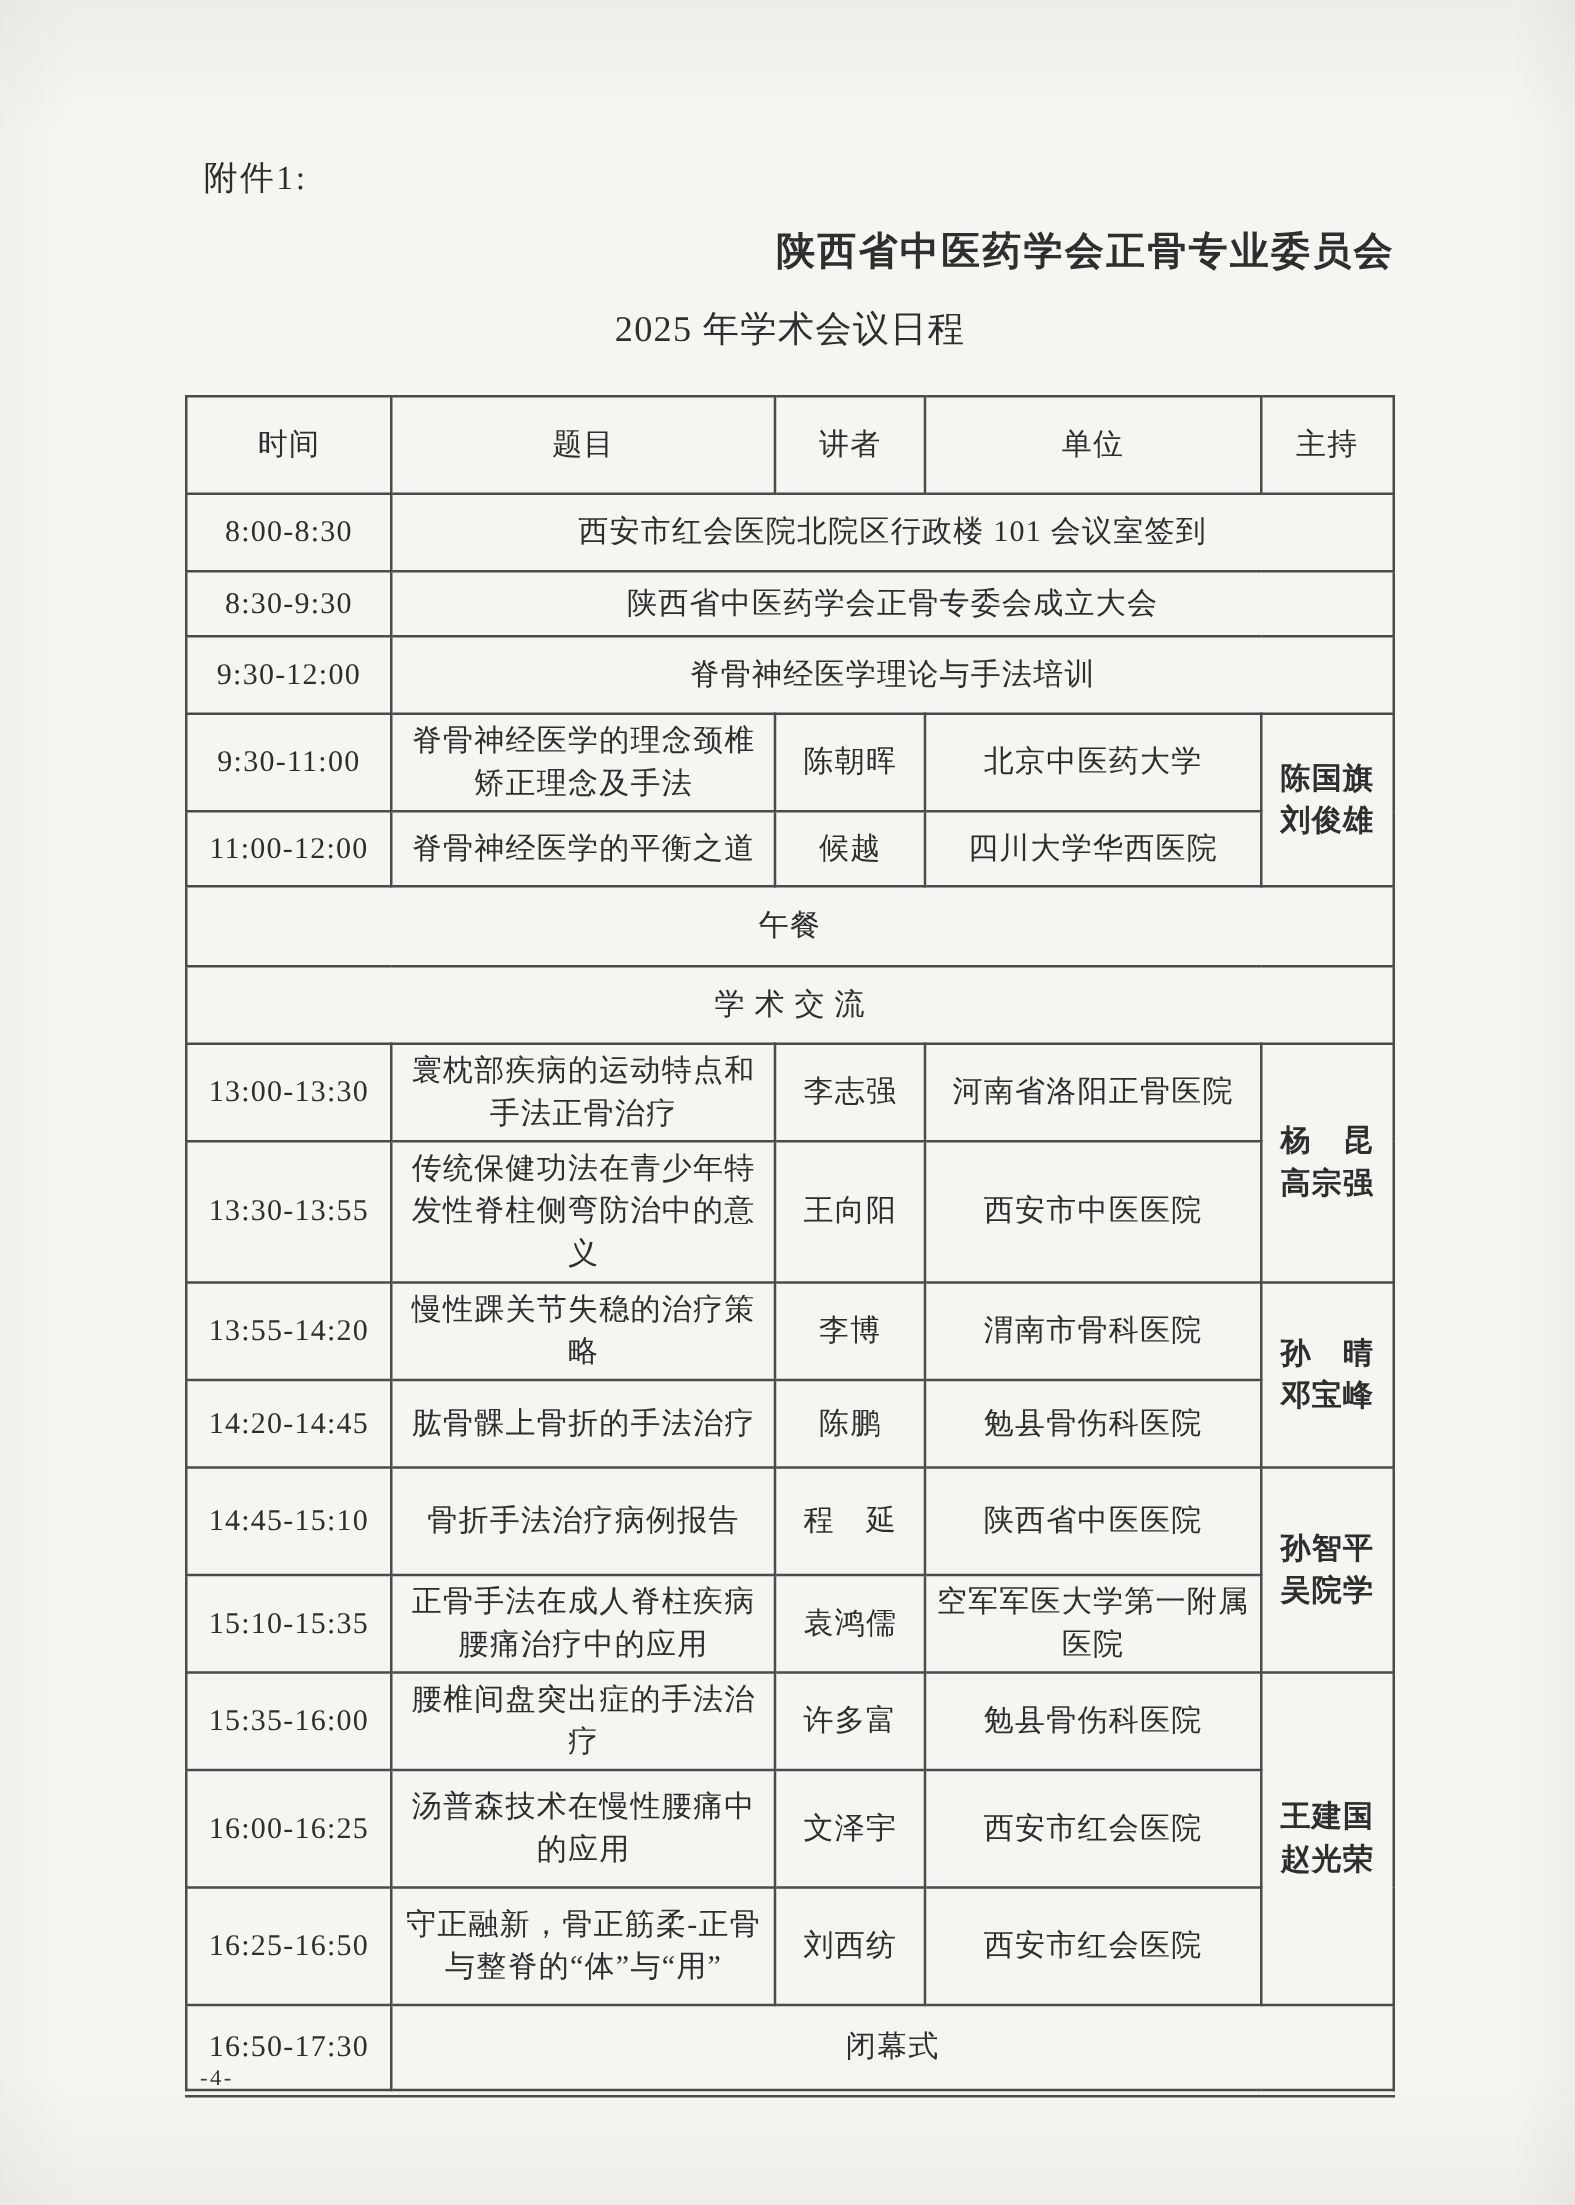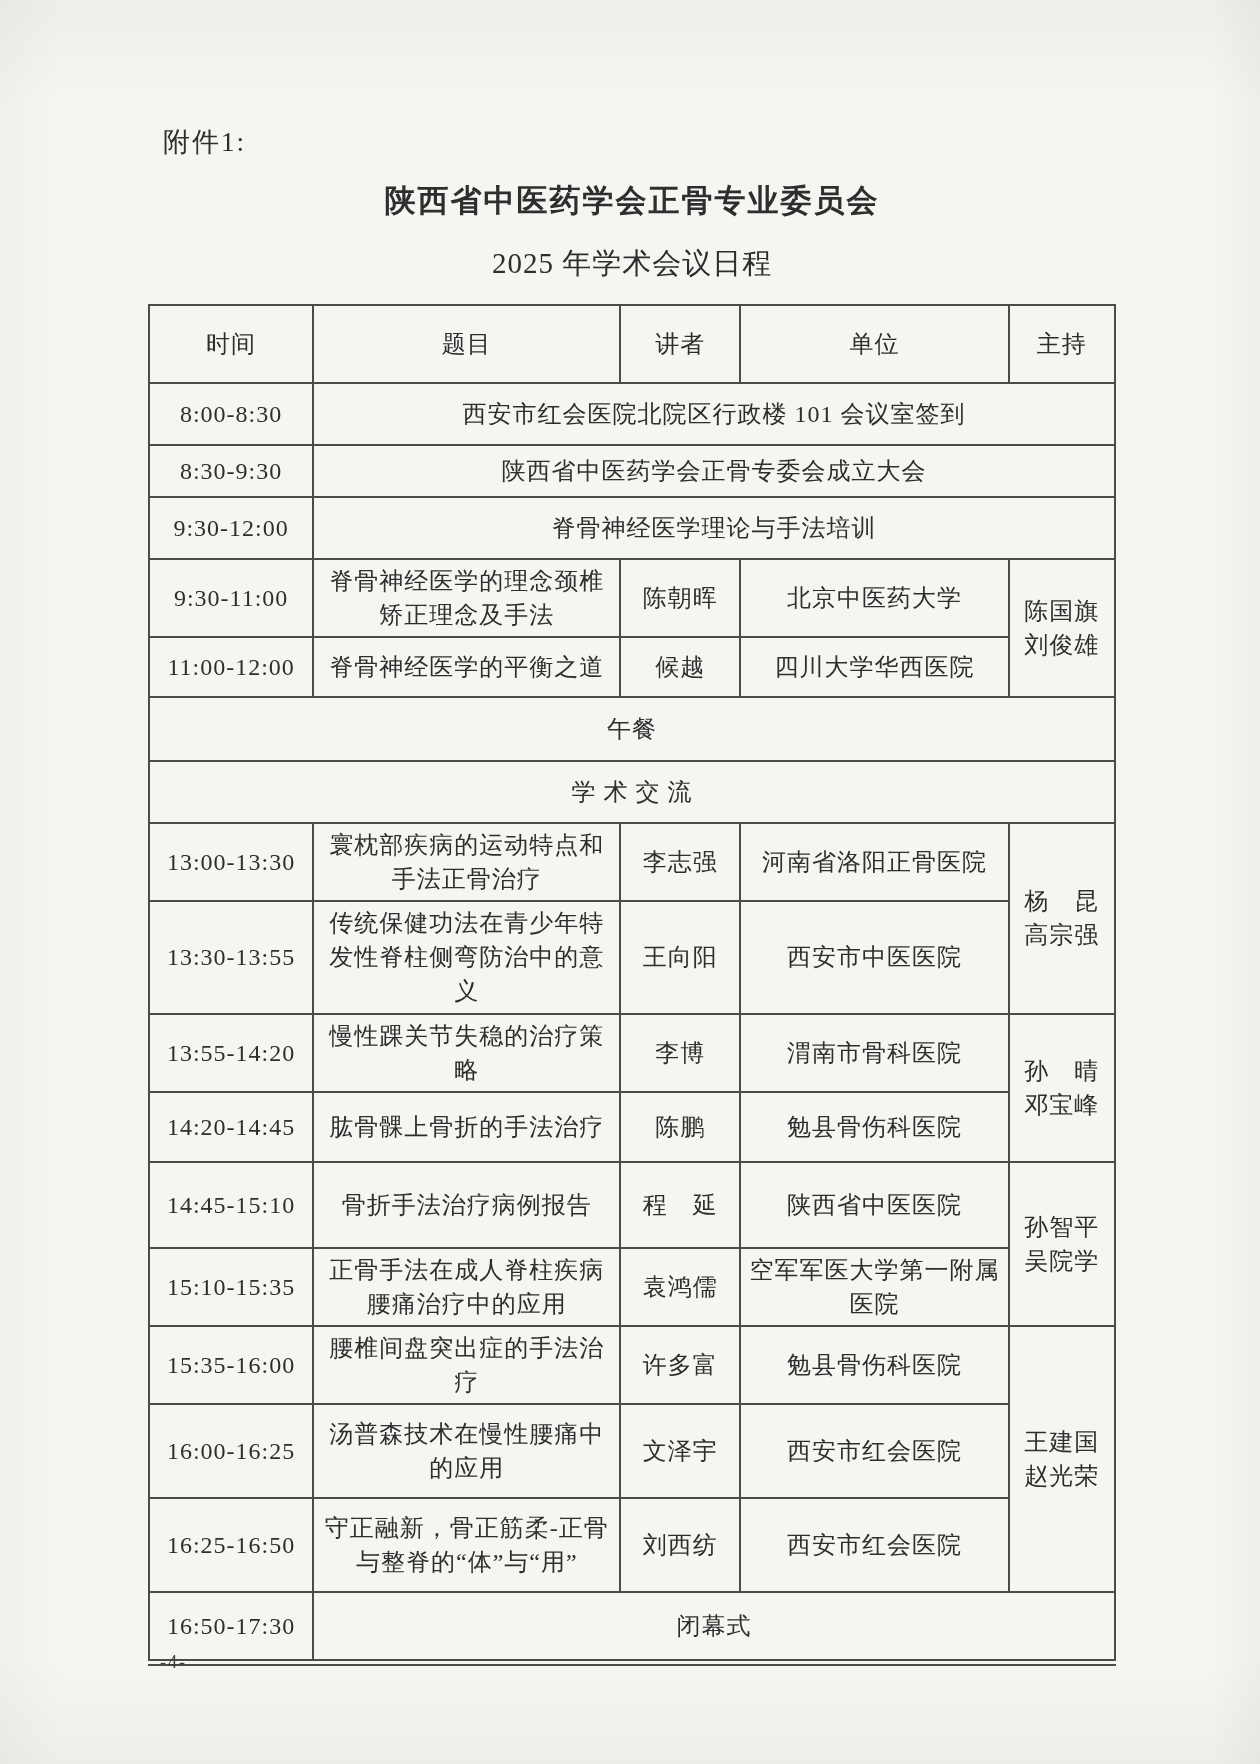--- a/index.html
+++ b/index.html
@@ -16,45 +16,45 @@
     background:
       linear-gradient(180deg, rgba(0,0,0,0.03) 0%, rgba(0,0,0,0) 6%, rgba(0,0,0,0) 94%, rgba(0,0,0,0.03) 100%),
       linear-gradient(90deg, rgba(0,0,0,0.025) 0%, rgba(0,0,0,0) 5%, rgba(0,0,0,0) 96%, rgba(0,0,0,0.03) 100%);
   }
   .attachment {
     position: absolute; left: 163px; top: 124px;
     font-size: 27px; letter-spacing: 2px;
   }
   .doc-title {
     position: absolute; left: 148px; top: 180px; width: 968px;
-    text-align: center; font-size: 31px; font-weight: bold; letter-spacing: 2px;
+    text-align: right; font-size: 31px; font-weight: bold; letter-spacing: 2px;
   }
   .doc-subtitle {
     position: absolute; left: 148px; top: 244px; width: 968px;
     text-align: center; font-size: 29px; font-weight: normal; letter-spacing: 1px;
   }
   .table-wrap {
-    position: absolute; left: 148px; top: 304px; width: 968px;
+    position: absolute; left: 148px; top: 316px; width: 968px;
     border-bottom: 2px solid #4b4b4b; padding-bottom: 3px;
   }
   table.schedule {
     width: 100%; border-collapse: collapse; table-layout: fixed;
   }
   table.schedule td, table.schedule th {
     border: 2px solid #4b4b4b;
     text-align: center; vertical-align: middle;
     font-size: 24px; font-weight: normal;
     letter-spacing: 1px; line-height: 1.42;
     padding: 4px 6px;
     overflow: hidden;
   }
   td.time { font-size: 22px; letter-spacing: 2px; white-space: nowrap; }
   th.hdr { font-size: 25px; letter-spacing: 2px; }
   td.section { font-size: 25px; letter-spacing: 2px; }
-  td.host span { display: block; }
+  td.host span { display: block; font-weight: bold; }
   col.c-time  { width: 17.0%; }
   col.c-topic { width: 31.8%; }
   col.c-spk   { width: 12.4%; }
   col.c-org   { width: 27.8%; }
   col.c-host  { width: 11.0%; }
   .page-number {
     position: absolute; left: 160px; top: 1652px;
     font-size: 18px; letter-spacing: 2px; color: #3a3a3a;
   }
 </style>

